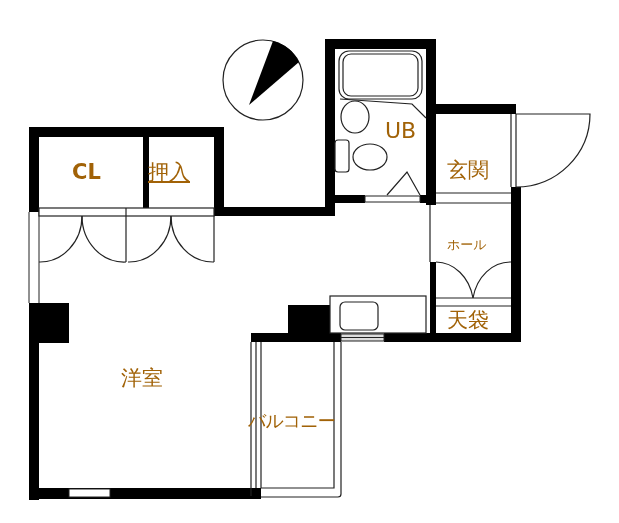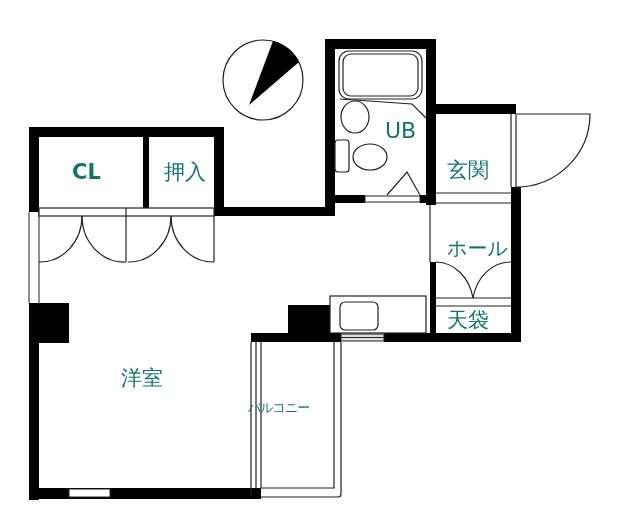--- a/index.html
+++ b/index.html
@@ -1,18 +1,18 @@
 <!DOCTYPE html>
 <html><head>
 <meta charset="utf-8">
 <style>
   html,body{margin:0;padding:0;background:#fff;}
   body{width:619px;height:523px;position:relative;overflow:hidden;font-family:"DejaVu Sans","Liberation Sans",sans-serif;}
   svg{position:absolute;left:0;top:0;}
-  .lbl{position:absolute;color:#0f766e;font-size:21px;line-height:1;white-space:nowrap;font-family:"DejaVu Sans","Liberation Sans",sans-serif;}
+  .lbl{position:absolute;color:#a16207;font-size:21px;line-height:1;white-space:nowrap;font-family:"DejaVu Sans","Liberation Sans",sans-serif;}
 </style>
 </head>
 <body>
 
 <svg width="619" height="523" viewBox="0 0 619 523">
 
   <g>
     <circle cx="263" cy="80" r="40" fill="#fff" stroke="#222" stroke-width="1.2"></circle>
     <path d="M249 105 L273 41 A40 40 0 0 1 299 62 Z" fill="#000"></path>
   </g>
@@ -113,19 +113,19 @@
   <g stroke="#222" stroke-width="1.2" fill="none">
     <line x1="251" y1="342" x2="251" y2="496"></line>
     <line x1="256" y1="342" x2="256" y2="488"></line>
     <line x1="261" y1="342" x2="261" y2="488"></line>
     <path d="M334 342 L334 488 L261 488"></path>
     <path d="M341 342 L341 494 Q341 497 338 497 L261 497"></path>
   </g>
 </svg>
 
 <span class="lbl" style="left:72px;top:162px;font-weight:bold;">CL</span>
-<span class="lbl" style="left:164px;top:162px;">押入</span>
+<span class="lbl" style="left:148px;top:162px;text-decoration:underline;">押入</span>
 <span class="lbl" style="left:385px;top:120px;font-size:22px;">UB</span>
 <span class="lbl" style="left:447px;top:160px;">玄関</span>
-<span class="lbl" style="left:447px;top:238px;font-size:20px;">ホール</span>
+<span class="lbl" style="left:447px;top:238px;font-size:13px;">ホール</span>
 <span class="lbl" style="left:447px;top:310px;font-family:Liberation Serif, serif;">天袋</span>
 <span class="lbl" style="left:121px;top:368px;">洋室</span>
-<span class="lbl" style="left:248px;top:401px;font-size:13px;letter-spacing:-1px;">バルコニー</span>
+<span class="lbl" style="left:248px;top:412px;font-size:18px;letter-spacing:-1px;">バルコニー</span>
 
 </body></html>

